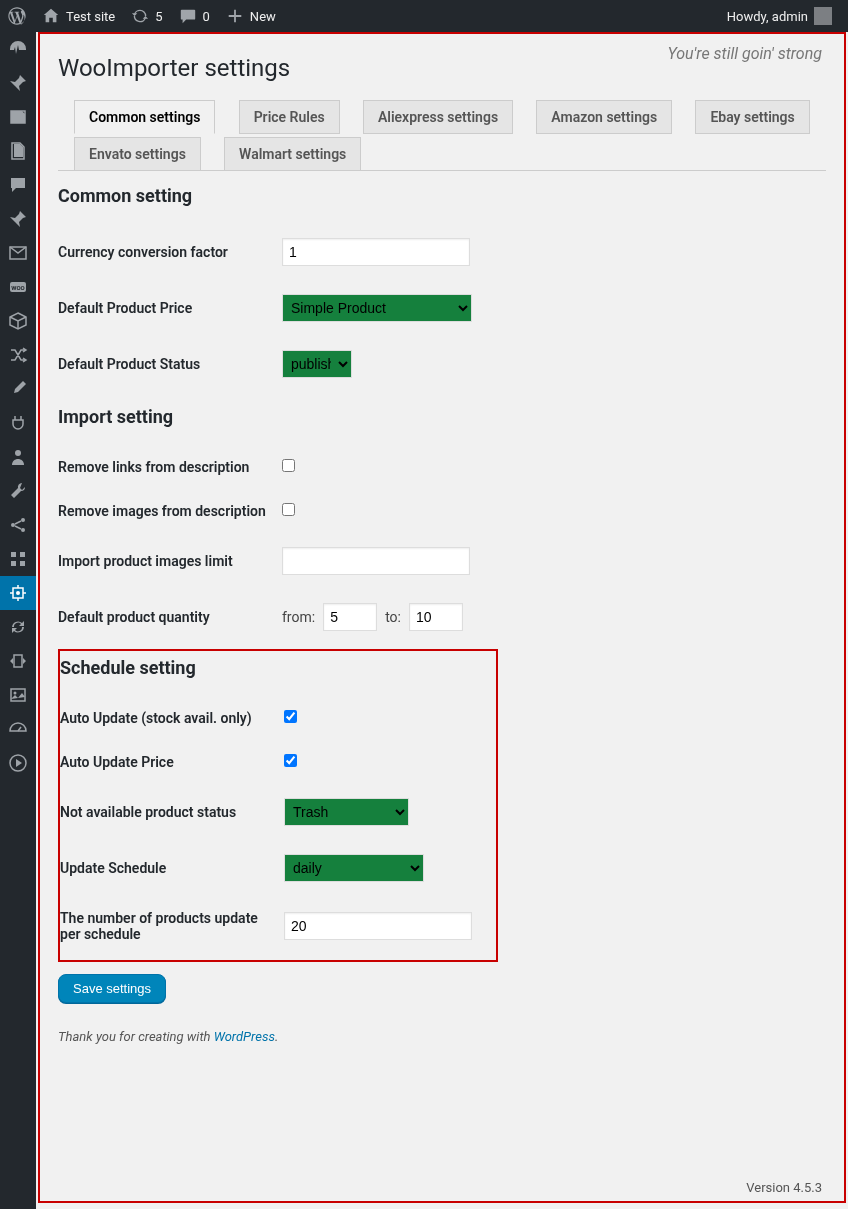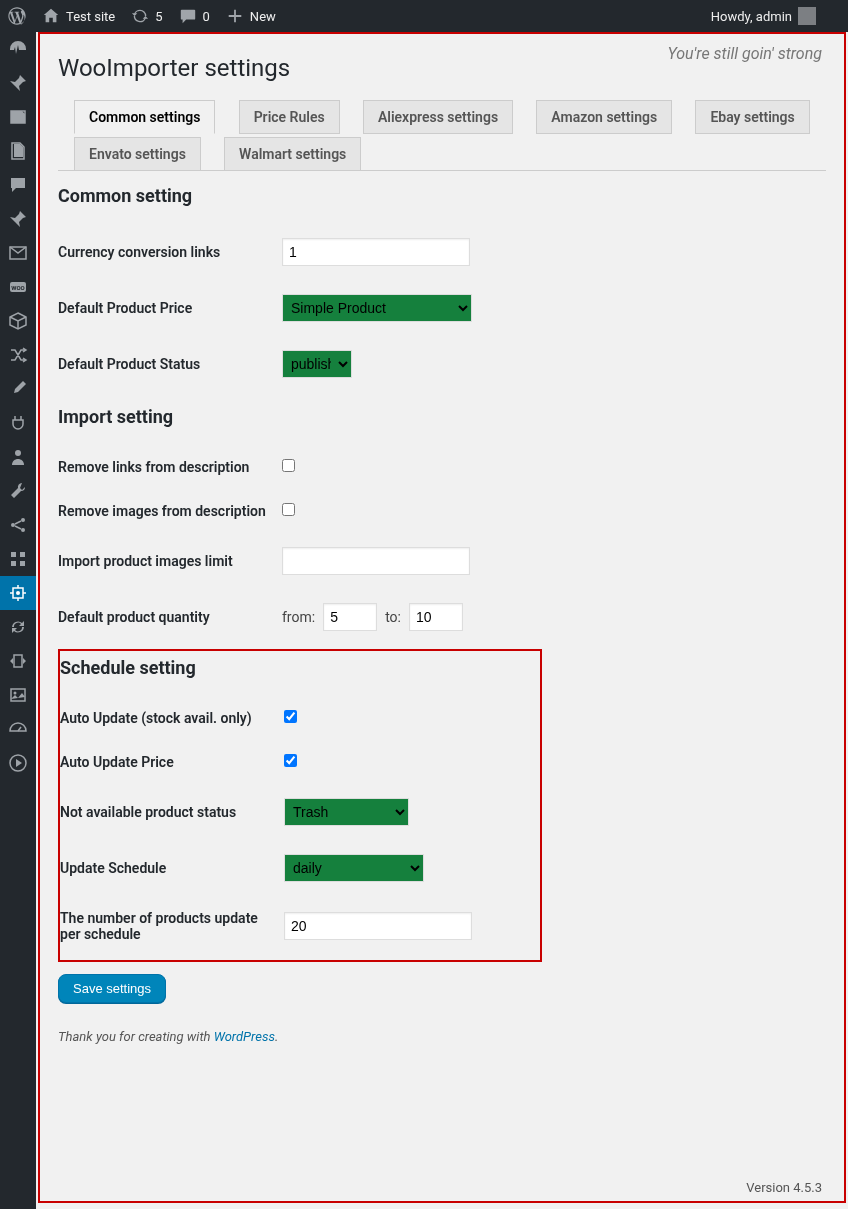--- a/index.html
+++ b/index.html
@@ -1,21 +1,21 @@
 <!DOCTYPE html>
 <html><head>
 <meta charset="utf-8">
 <style>
   * { box-sizing: border-box; margin: 0; padding: 0; }
   body { font-family: -apple-system, BlinkMacSystemFont, "Segoe UI", Roboto, Helvetica, Arial, sans-serif; font-size: 13px; color: #444; background: #f1f1f1; width: 848px; height: 1209px; overflow: hidden; }
 
   
   .adminbar { position: absolute; top:0; left:0; right:0; height:32px; background:#23282d; color:#eee; display:flex; align-items:center; font-size:13px; z-index:100; }
   .adminbar .left { display:flex; align-items:center; height:100%; }
-  .adminbar .right { margin-left:auto; display:flex; align-items:center; height:100%; padding-right:24px; }
+  .adminbar .right { margin-left:auto; display:flex; align-items:center; height:100%; padding-right:8px; }
   .ab-item { display:flex; align-items:center; padding:0 8px; height:32px; color:#eee; gap:6px; cursor:pointer; }
   .ab-item svg { width:18px; height:18px; fill:#a0a5aa; }
   .avatar { width:18px; height:18px; background:#7c7f83; display:inline-block; }
 
   
   .adminmenu { position:absolute; top:32px; left:0; bottom:0; width:36px; background:#23282d; }
   .adminmenu .mi { width:36px; height:34px; display:flex; align-items:center; justify-content:center; cursor:pointer; }
   .adminmenu .mi svg { width:20px; height:20px; fill:#9ea3a8; }
   .adminmenu .mi.current { background:#0073aa; position:relative; }
   .adminmenu .mi.current svg { fill:#fff; }
@@ -41,21 +41,21 @@
   table.form-table td { padding:14px 0; vertical-align:middle; font-size:14px; }
   input[type=text].reg { width:188px; height:28px; padding:2px 6px; border:1px solid #ddd; background:#fff; box-shadow:inset 0 1px 2px rgba(0,0,0,.07); font-size:14px; }
   input[type=text].tiny { width:54px; height:28px; padding:2px 6px; border:1px solid #ddd; background:#fff; box-shadow:inset 0 1px 2px rgba(0,0,0,.07); font-size:14px; }
   select { height:28px; border:1px solid #ddd; background:#15803d; font-size:14px; padding:2px 4px; }
   select.wide { width:190px; }
   select.narrow { width:70px; }
   select.med { width:125px; }
   select.med2 { width:140px; }
   .qty-row { display:flex; align-items:center; gap:8px; }
 
-  .red-box { border:2px solid #c80000; padding:0 14px 4px 0; margin-top:4px; width:484px; }
+  .red-box { border:2px solid #c80000; padding:0 14px 4px 0; margin-top:4px; width:440px; }
   .red-box h2.section { margin-top:6px; }
 
   .button-primary { background:#0085ba; border:1px solid #0073aa; color:#fff; padding:6px 14px; font-size:13px; border-radius:8px; cursor:pointer; margin-top:12px; box-shadow:0 1px 0 #006799; }
 
   .footer-cred { margin-top:26px; font-style:italic; color:#555; font-size:13px; }
   .footer-cred a { color:#0073aa; text-decoration:none; }
   .footer-ver { position:absolute; right:24px; bottom:14px; font-size:13px; color:#555;margin-top:16px; }
 </style>
 </head>
 <body>
@@ -247,21 +247,21 @@
       <div class="row2">
         <span class="tab">Envato settings</span>
         <span class="tab">Walmart settings</span>
       </div>
     </div>
 
     <h2 class="section">Common setting</h2>
     <table class="form-table">
       <tbody>
           <tr>
-        <th>Currency conversion links</th>
+        <th>Currency conversion factor</th>
         <td><input type="text" class="reg" value="1" style=""></td>
       </tr>
       <tr>
         <th>Default Product Price</th>
         <td><select class="wide"><option>Simple Product</option></select></td>
       </tr>
       <tr>
         <th>Default Product Status</th>
         <td><select class="narrow"><option>publish</option></select></td>
       </tr>

